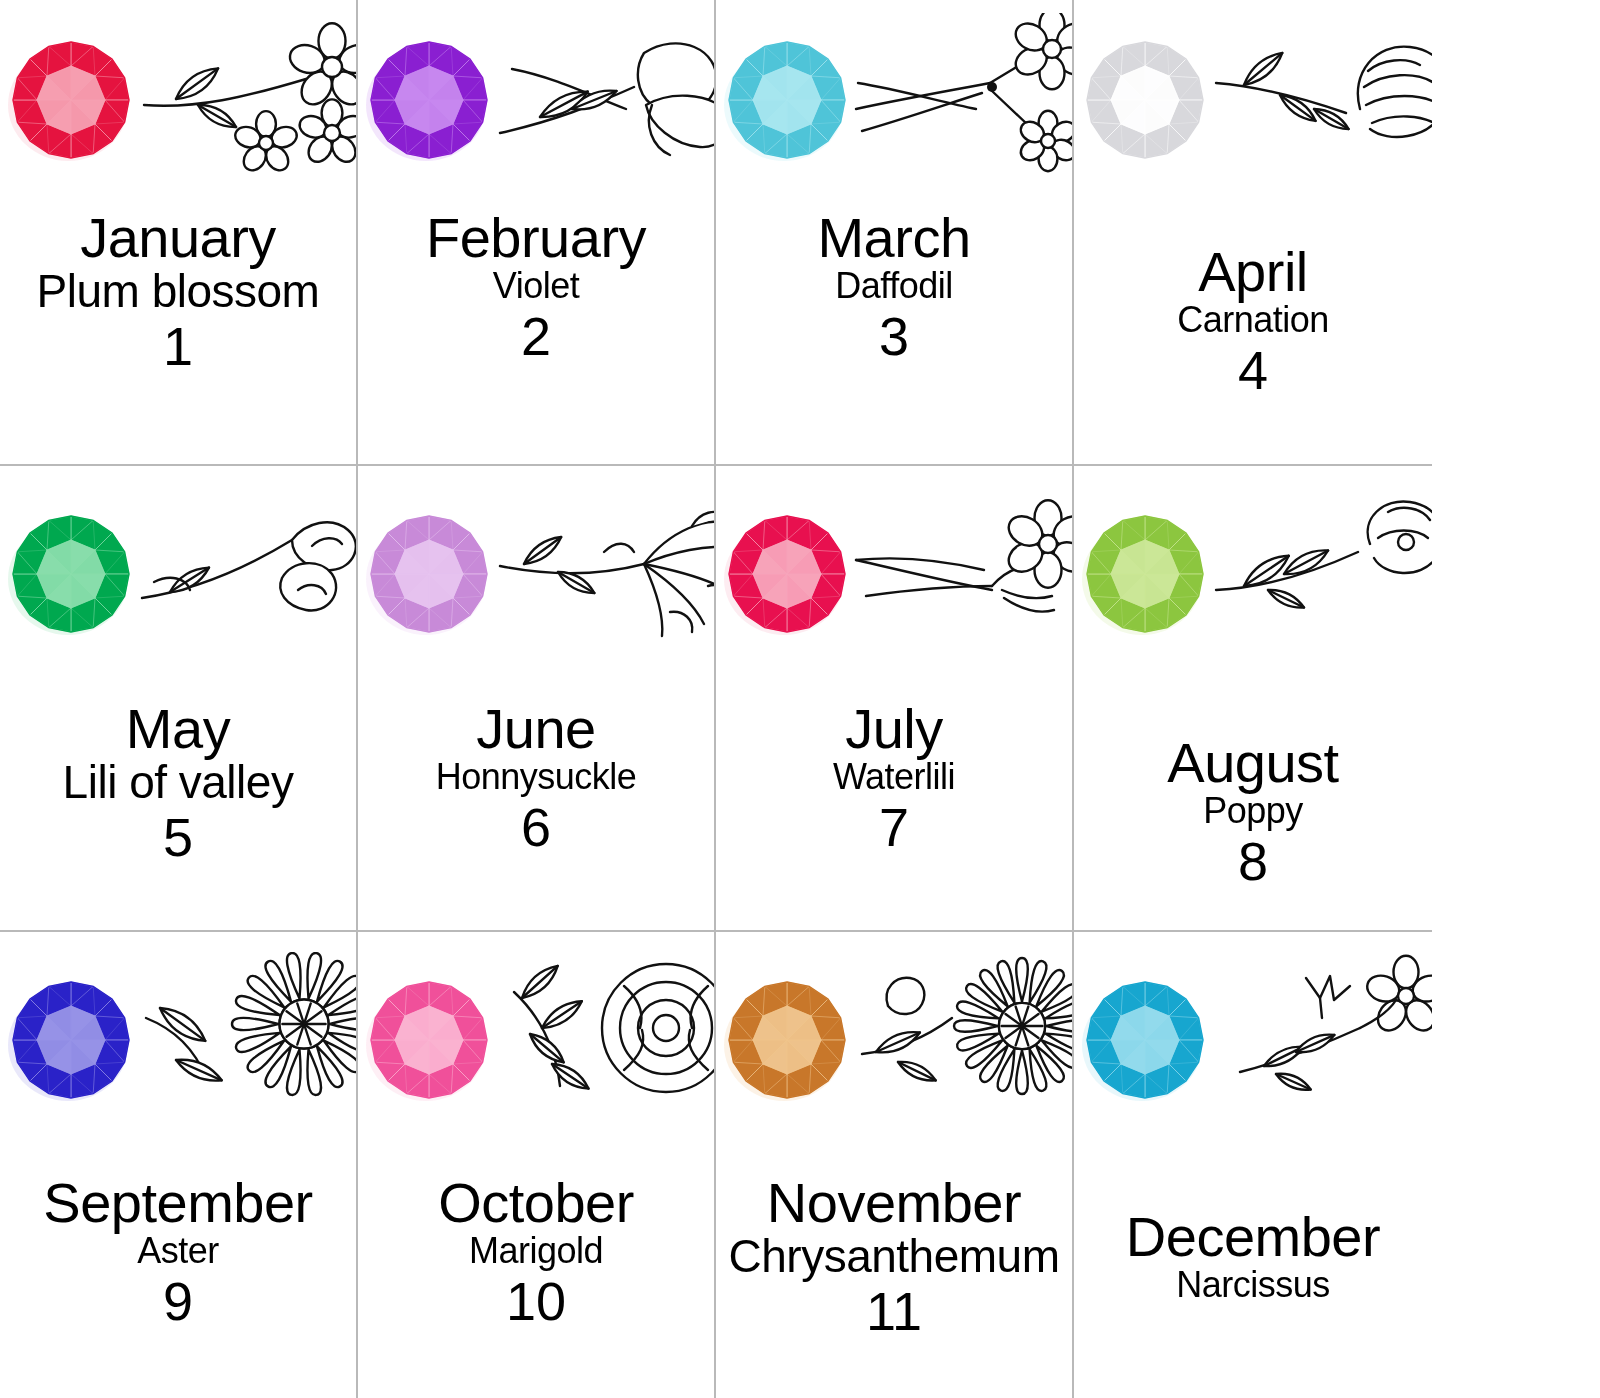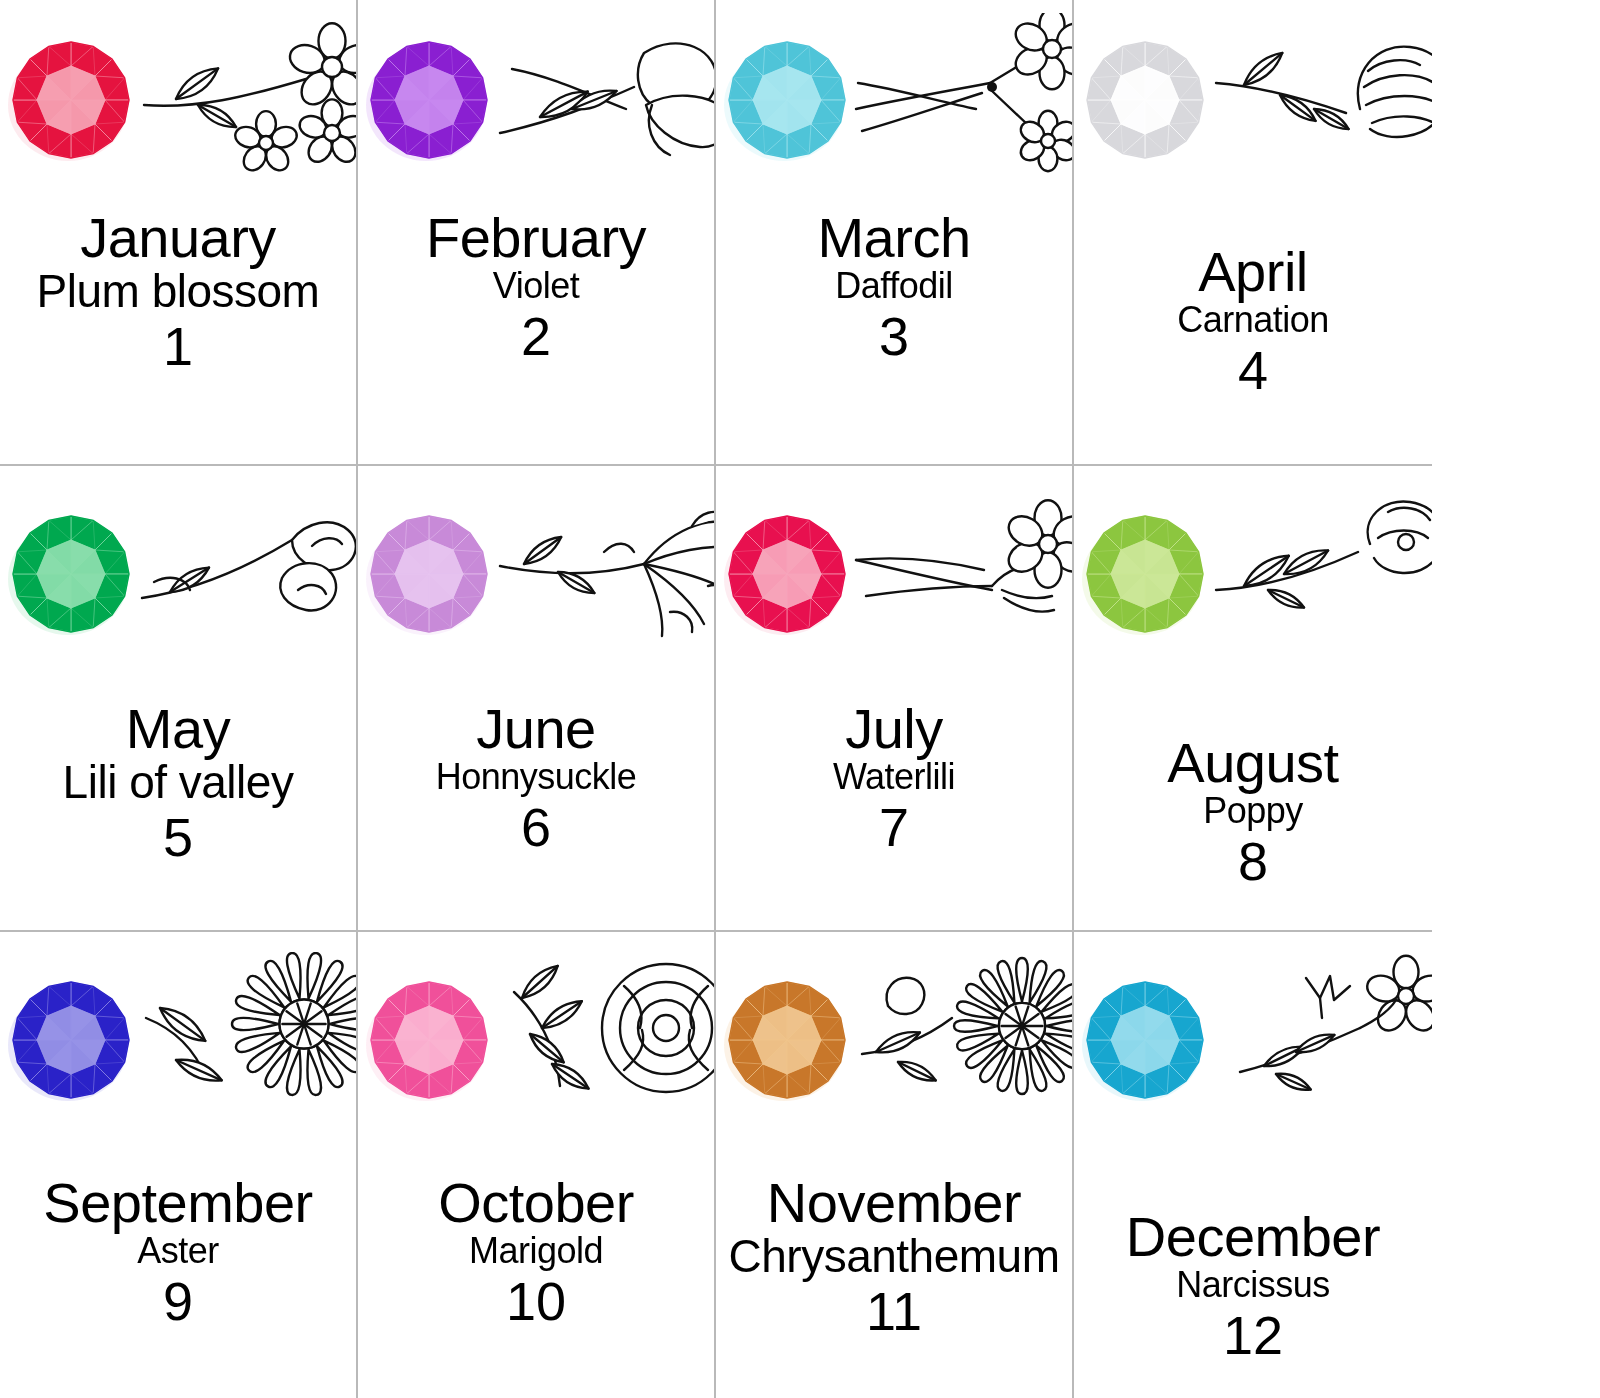--- a/index.html
+++ b/index.html
@@ -844,16 +844,15 @@
             <ellipse cx="181.9" cy="63.4" rx="16.3" ry="12.5" transform="rotate(126.0 181.9 63.4)" fill="#fff" stroke="#111" stroke-width="2.4" stroke-linecap="round" stroke-linejoin="round"></ellipse>
             <ellipse cx="173.2" cy="36.6" rx="16.3" ry="12.5" transform="rotate(198.0 173.2 36.6)" fill="#fff" stroke="#111" stroke-width="2.4" stroke-linecap="round" stroke-linejoin="round"></ellipse>
             <circle cx="196" cy="44" r="8" fill="#fff" stroke="#111" stroke-width="2.4" stroke-linecap="round" stroke-linejoin="round"></circle>
         <path d="M150 76 C 166 68, 180 58, 186 48" fill="none" stroke="#111" stroke-width="2.4" stroke-linecap="round" stroke-linejoin="round"></path>
           </svg>
         </div>
       </div>
       <div class="labels">
         <div class="month">December</div>
         <div class="flowername">Narcissus</div>
-        <div class="num">12</div>
       </div>
     </div>
   </div>
 
 </body></html>

